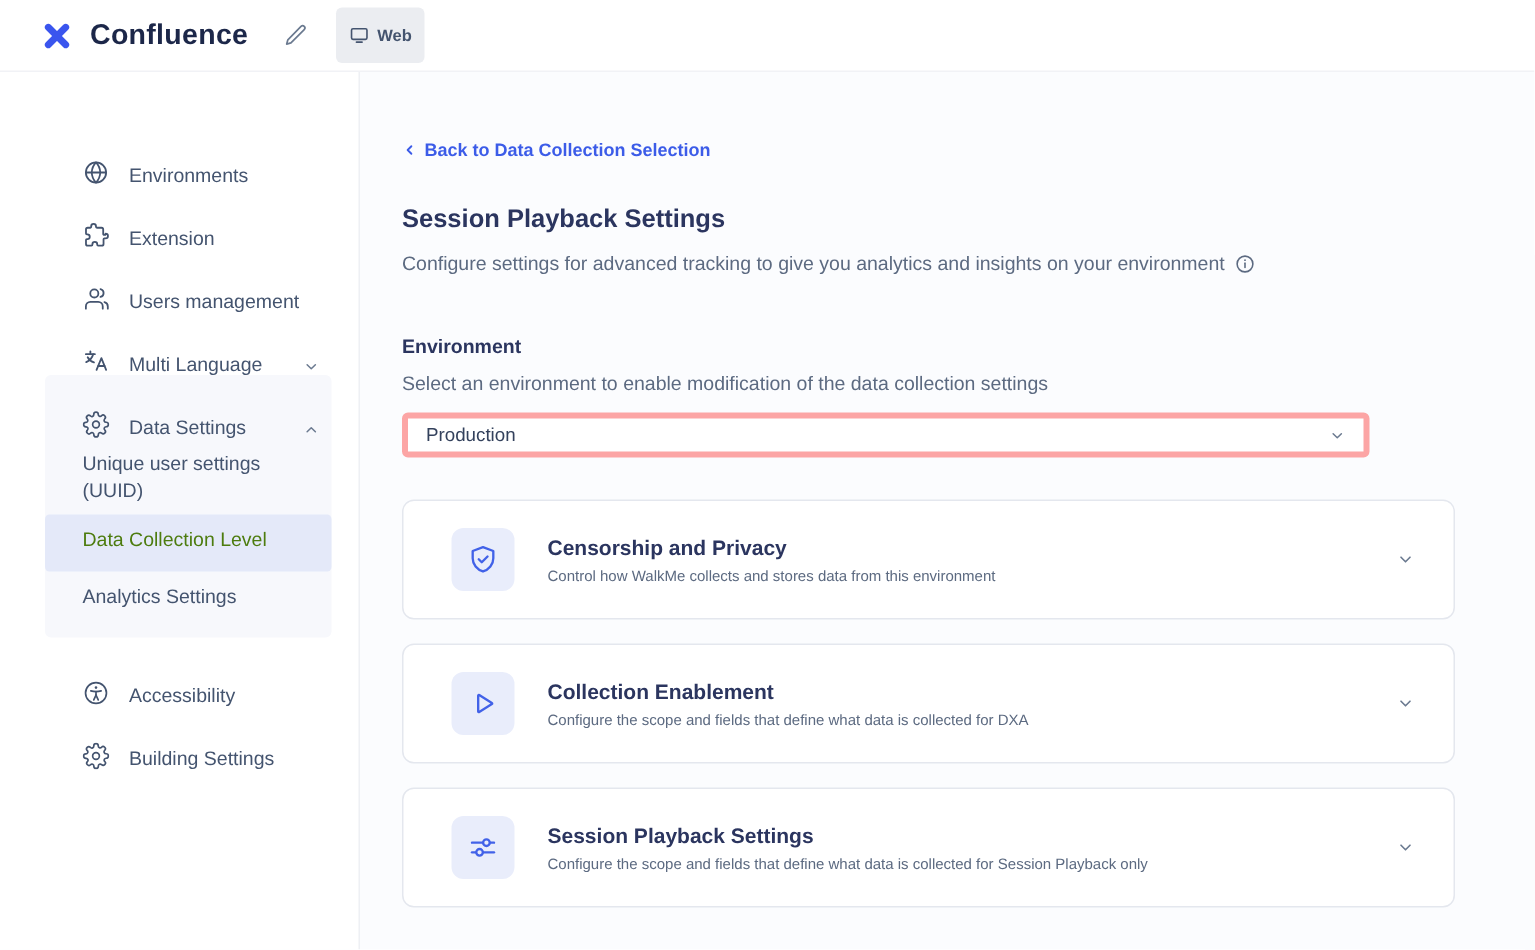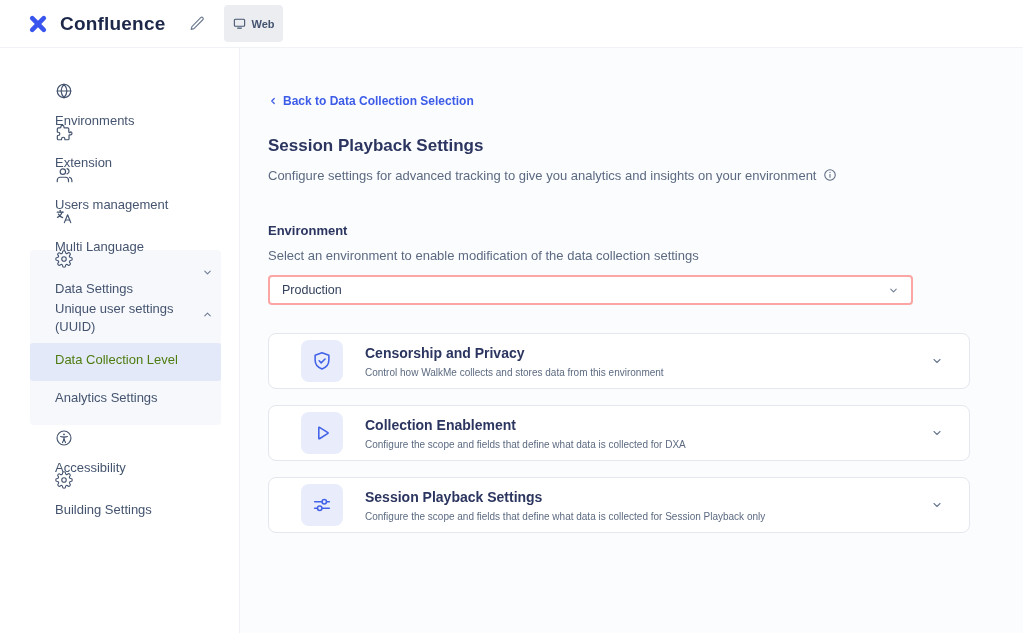--- a/index.html
+++ b/index.html
@@ -14,48 +14,48 @@
   .edit-btn { background:none; border:none; padding:2px; margin-left:10px; cursor:pointer; color:#6b7a90; display:flex; }
   .platform-badge { margin-left:16px; background:#ebedf1; border-radius:4px; padding:12px 9px;
     display:flex; align-items:center; gap:5px; font-size:11px; font-weight:bold; color:#44546f; }
 
   
   .body-wrap { display:flex; height:585px; }
   .sidebar { width:240px; background:#ffffff; border-right:1px solid #eef0f4; padding-top:34px; flex:0 0 auto; }
   .main { flex:1; background:#fbfcfe; padding:44px 0 0 28px; }
 
   
-  .side-row { margin:0 18px 0 30px; height:42px; display:flex; align-items:flex-start; gap:13px;
-    padding:0 8px 0 25px; font-size:13px; color:#44546f; border-radius:4px; cursor:pointer;flex-direction:column; }
+  .side-row { margin:0 18px 0 30px; height:42px; display:flex; align-items:flex-end; gap:13px;
+    padding:0 8px 0 25px; font-size:13px; color:#44546f; border-radius:4px; cursor:pointer; }
   .side-row .row-icon { display:flex; flex:0 0 auto; color:#44546f; }
   .side-row .chev { margin-left:auto; display:flex; color:#6b7a90; }
   .side-group { margin:0 18px 0 30px; background:#f7f8fc; border-radius:4px; padding-bottom:6px; }
   .side-group .side-row { margin:0; }
   .side-child { display:flex; min-height:38px; padding:8px 10px 8px 25px;
     font-size:13px; color:#44546f; line-height:1.35; cursor:pointer; border-radius:3px; }
   .side-child.selected { background:#e4e9f9; color:#4d7c0f; }
   .side-row.after-group { margin-top:4px; }
 
   
   .back-link { display:inline-flex; align-items:center; gap:5px; font-size:12px; font-weight:bold;
     color:#3c5ce8; text-decoration:none; cursor:pointer; }
   .page-title { font-size:17px; font-weight:bold; color:#2b355f; margin:26px 0 0 0; }
-  .page-subtitle { margin:12px 0 0 0; font-size:13px; color:#5c6a81; display:flex; align-items:flex-start; gap:7px; }
+  .page-subtitle { margin:12px 0 0 0; font-size:13px; color:#5c6a81; display:flex; align-items:flex-end; gap:7px; }
   .info-icon { color:#5c6a81; display:inline-flex; }
 
   .env-label { margin-top:40px; font-size:13px; font-weight:bold; color:#2b355f; }
   .env-desc { margin-top:10px; font-size:13px; color:#5c6a81; }
-  .env-select { margin-top:12px; width:645px; height:30px; background:#fff; border:2px solid #fca5a5;
+  .env-select { margin-top:12px; width:645px; height:30px; background:#fff; border:4px solid #fca5a5;
     border-radius:4px; display:flex; align-items:center; justify-content:space-between;
     padding:0 12px; font-size:12.5px; color:#33415c; cursor:pointer; }
   .env-select .chev { color:#6b7a90; display:flex; }
 
   .cards { margin-top:28px; }
   .card { width:702px; background:#ffffff; border:1px solid #e4e7ee; border-radius:8px;
-    height:56px; display:flex; align-items:center; gap:22px; padding:0 26px 0 32px; margin-bottom:16px; }
+    height:80px; display:flex; align-items:center; gap:22px; padding:0 26px 0 32px; margin-bottom:16px; }
   .card-icon { width:42px; height:42px; border-radius:8px; background:#e9edfb; color:#4262e8;
     display:flex; align-items:center; justify-content:center; flex:0 0 auto; }
   .card-title { font-size:14px; font-weight:bold; color:#2b355f; }
   .card-desc { font-size:10px; color:#5c6a81; margin-top:6px; }
   .card .chev { margin-left:auto; color:#6b7a90; display:flex; cursor:pointer; }
 
   svg { display:block; }
 </style>
 </head>
 <body>

